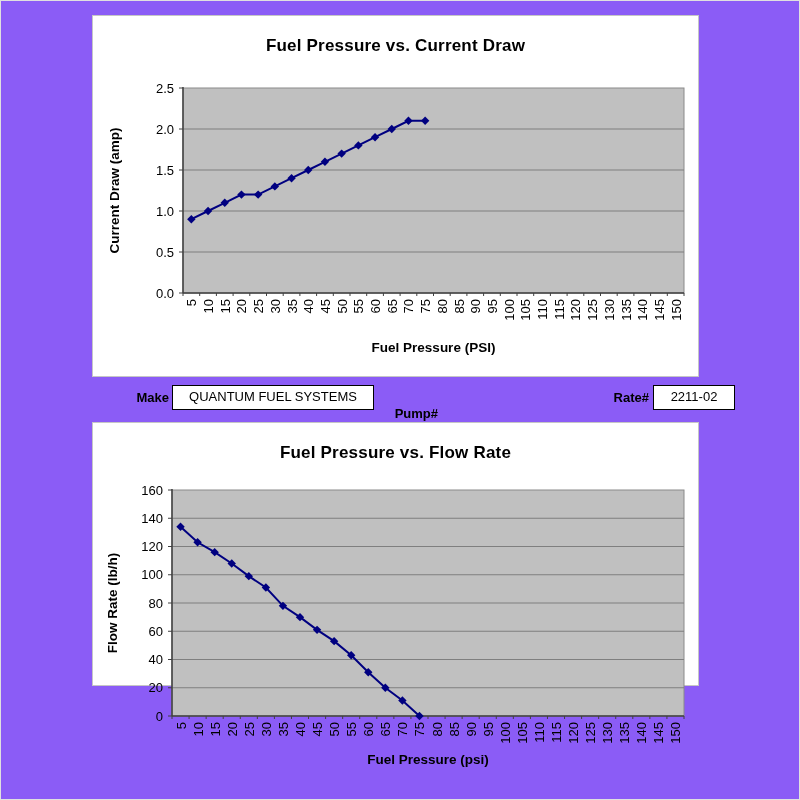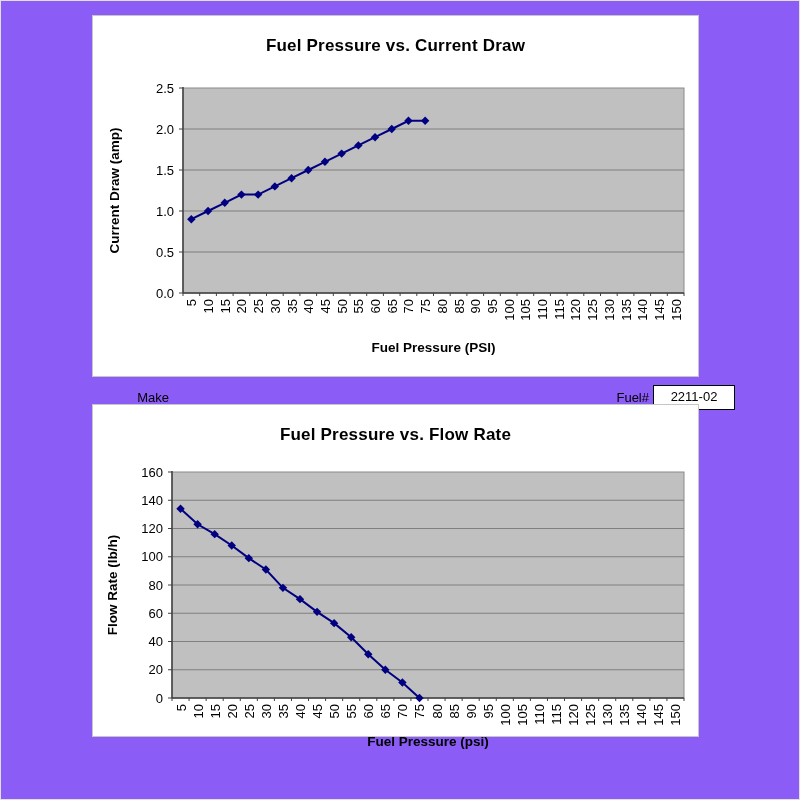--- a/index.html
+++ b/index.html
@@ -15,41 +15,41 @@
     position: absolute; inset: 0;
     border: 1px solid #e0e0e0;
     background: #8b5cf6;
   }
   .chart-card {
     position: absolute;
     background: #fff;
     border: 1px solid #c6c6c6;
   }
   #card-0 { left: 91px; top: 14px;  width: 607px; height: 362px; }
-  #card-1 { left: 91px; top: 403px; width: 607px; height: 333px; padding-left: 34px; }
+  #card-1 { left: 91px; top: 421px; width: 607px; height: 264px; padding-left: 34px; }
   .chart-title {
     position: absolute; left: 0; right: 0; top: 20px;
     text-align: center;
     font-size: 17px; font-weight: bold;
     letter-spacing: 0.2px;
   }
   .chart-svg { position: absolute; left: 0; top: 0; }
   svg text {
     font-family: "Liberation Sans", sans-serif;
     fill: #000;
   }
   svg text.tick { font-size: 13px; }
   svg text.axis-title { font-size: 13.5px; font-weight: bold; }
   .form-row {
     position: absolute; left: 0; top: 383px; width: 800px; height: 27px;
   }
   .form-label {
     position: absolute; top: 0; height: 27px;
     line-height: 27px;
-    font-size: 13px; font-weight: normal;
+    font-size: 13px; font-weight: bold;
     text-align: right;
   }
   .form-box {
     position: absolute; top: 1px; height: 25px;
     border: 1.5px solid #000;
     background: #fff;
     font-size: 13px;
     text-align: center;
     line-height: 22px;
     overflow: hidden;
@@ -166,22 +166,23 @@
         <path d="M 298.75 108.8 L 302.95 113 L 298.75 117.2 L 294.55 113 Z" fill="#000080"></path>
         <path d="M 315.45 100.59999999999998 L 319.65 104.79999999999998 L 315.45 108.99999999999999 L 311.25 104.79999999999998 Z" fill="#000080"></path>
         <path d="M 332.15 100.59999999999998 L 336.34999999999997 104.79999999999998 L 332.15 108.99999999999999 L 327.95 104.79999999999998 Z" fill="#000080"></path>
         <text x="340.5" y="336" class="axis-title" text-anchor="middle">Fuel Pressure (PSI)</text>
         <text x="26" y="174.5" class="axis-title" text-anchor="middle" transform="rotate(-90 26 174.5)">Current Draw (amp)</text>
       </svg>
   </section>
 
   <div class="form-row">
     <span class="form-label lbl-make">Make</span>
+    <div class="form-box box-make">QUANTUM FUEL SYSTEMS</div>
     <span class="form-label lbl-pump">Pump#</span>
-    <span class="form-label lbl-test">Fuel#</span>
+    <span class="form-label lbl-test">Rate#</span>
     <div class="form-box box-test">2211-02</div>
   </div>
 
   <section class="chart-card" id="card-1">
     <div class="chart-title">Fuel Pressure vs. Flow Rate</div>
     <svg class="chart-svg" id="plot-1" width="605" height="365">
         <rect x="79" y="67" width="512" height="226" fill="#c0c0c0" stroke="#8a8a8a" stroke-width="1"></rect>
         <line x1="75" y1="293" x2="79" y2="293" stroke="#404040" stroke-width="1"></line>
         <text x="70" y="297.5" class="tick" text-anchor="end">0</text>
         <line x1="79" y1="264.75" x2="591" y2="264.75" stroke="#7f7f7f" stroke-width="1"></line>

